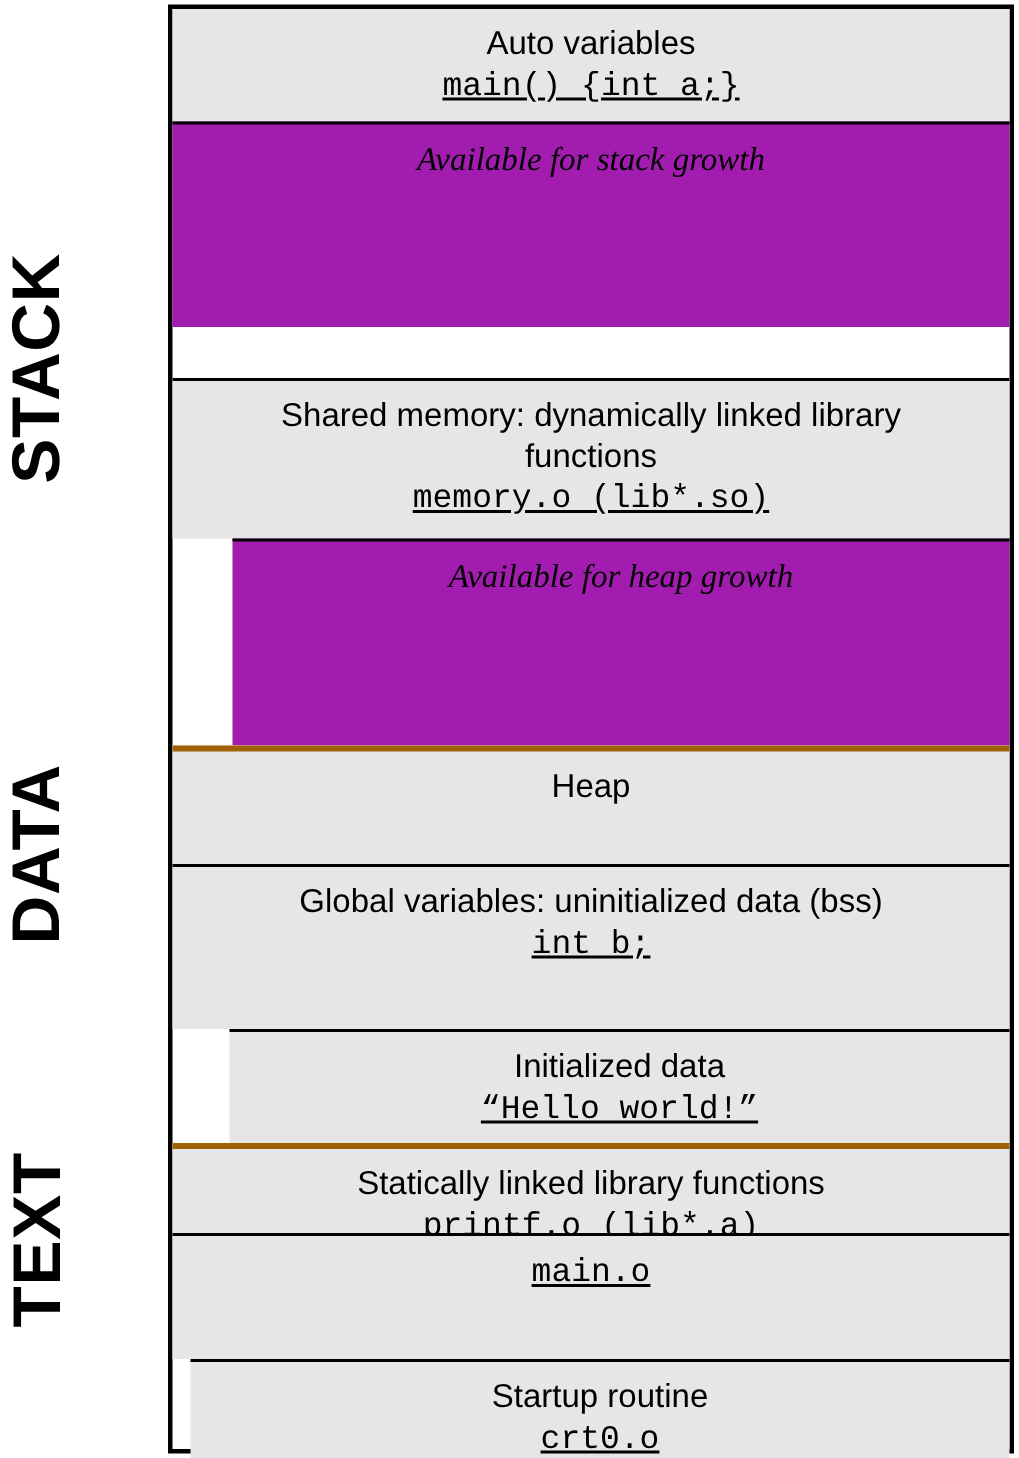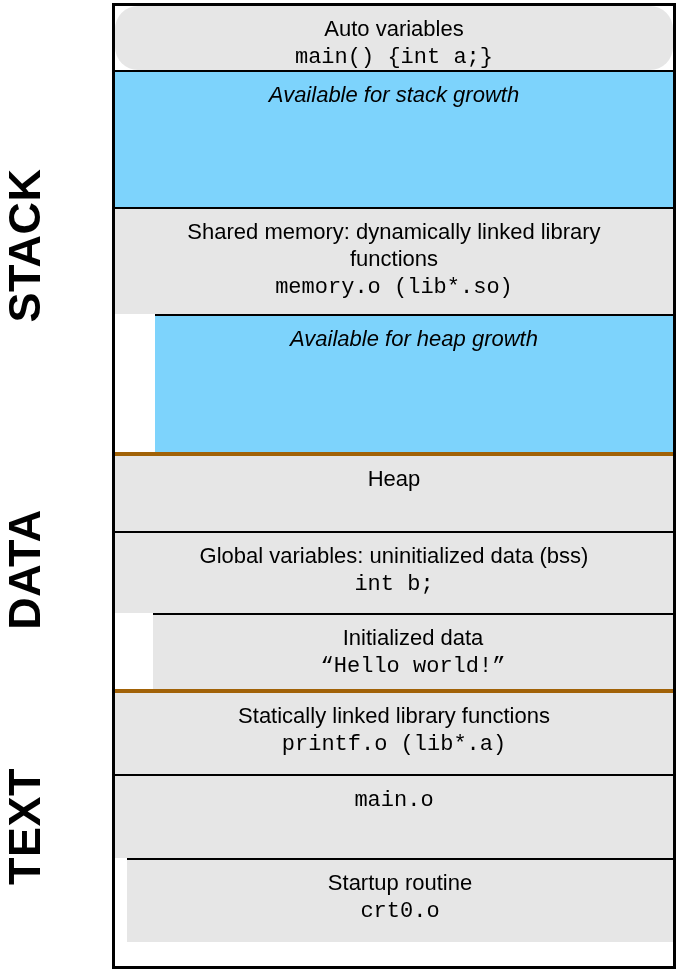--- a/index.html
+++ b/index.html
@@ -52,45 +52,46 @@
   }
   .section {
     box-sizing: border-box;
     flex: none;
     display: flex;
     flex-direction: column;
     align-items: center;
     padding-top: 9px;
   }
   .section.gray  { background: #e6e6e6; }
-  .section.white { background: #7dd3fc; }
+  .section.white { background: #a21caf; font-family: Liberation Serif, serif; }
   .section.thin-top  { border-top: 2px solid #000000; }
   .section.thick-top { border-top: 4px solid #a16207; }
-  .s1  { height: 64px; border-radius: 23px; }
+  .s1  { height: 75px; }
   .s2  { height: 137px; }
-  .s3  { height: 107px; }
+  .s3  { height: 107px; margin-top: 34px; }
   .s4  { height: 138px; margin-left: 40px; }
   .s5  { height: 79px; }
-  .s6  { height: 82px; }
+  .s6  { height: 110px; }
   .s7  { height: 76px; margin-left: 38px; }
-  .s8  { height: 85px; }
+  .s8  { height: 60px; }
   .s9  { height: 84px; }
   .s10 { height: 84px; margin-left: 12px; }
   .title {
     font-size: 22px;
     line-height: 27px;
     text-align: center;
     max-width: 505px;
   }
   .code {
     font-family: "Liberation Mono", "DejaVu Sans Mono", monospace;
     font-size: 22px;
     line-height: 31px;
     text-align: center;
     white-space: pre;
+    text-decoration: underline;
   }
   .italic-note {
     font-style: italic;
     font-size: 22px;
     line-height: 27px;
     text-align: center;
   }
 </style>
 </head>
 <body>

